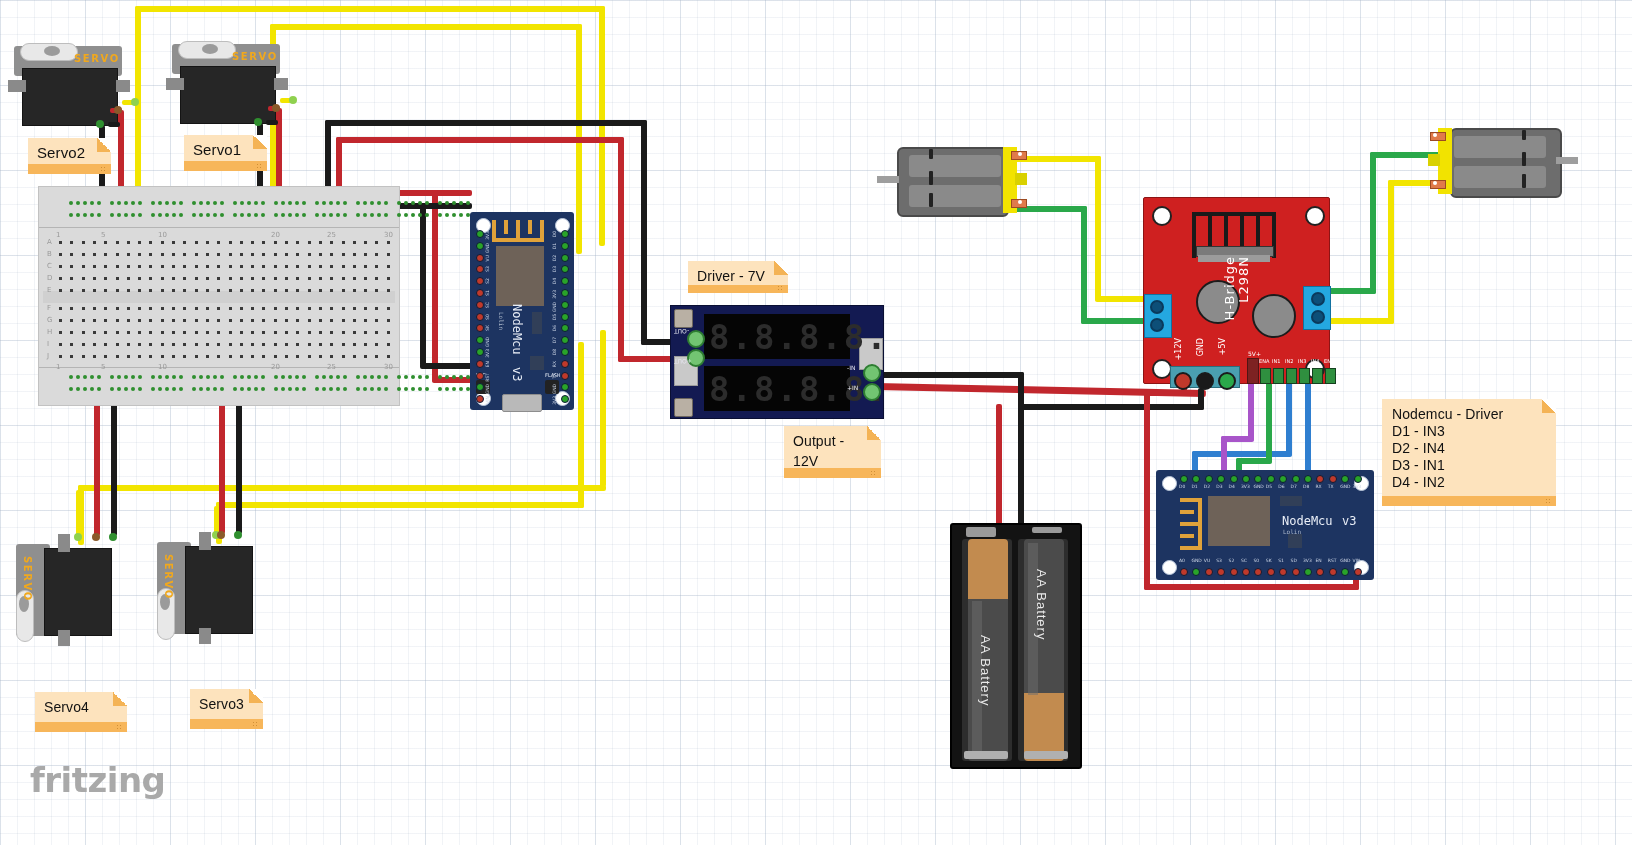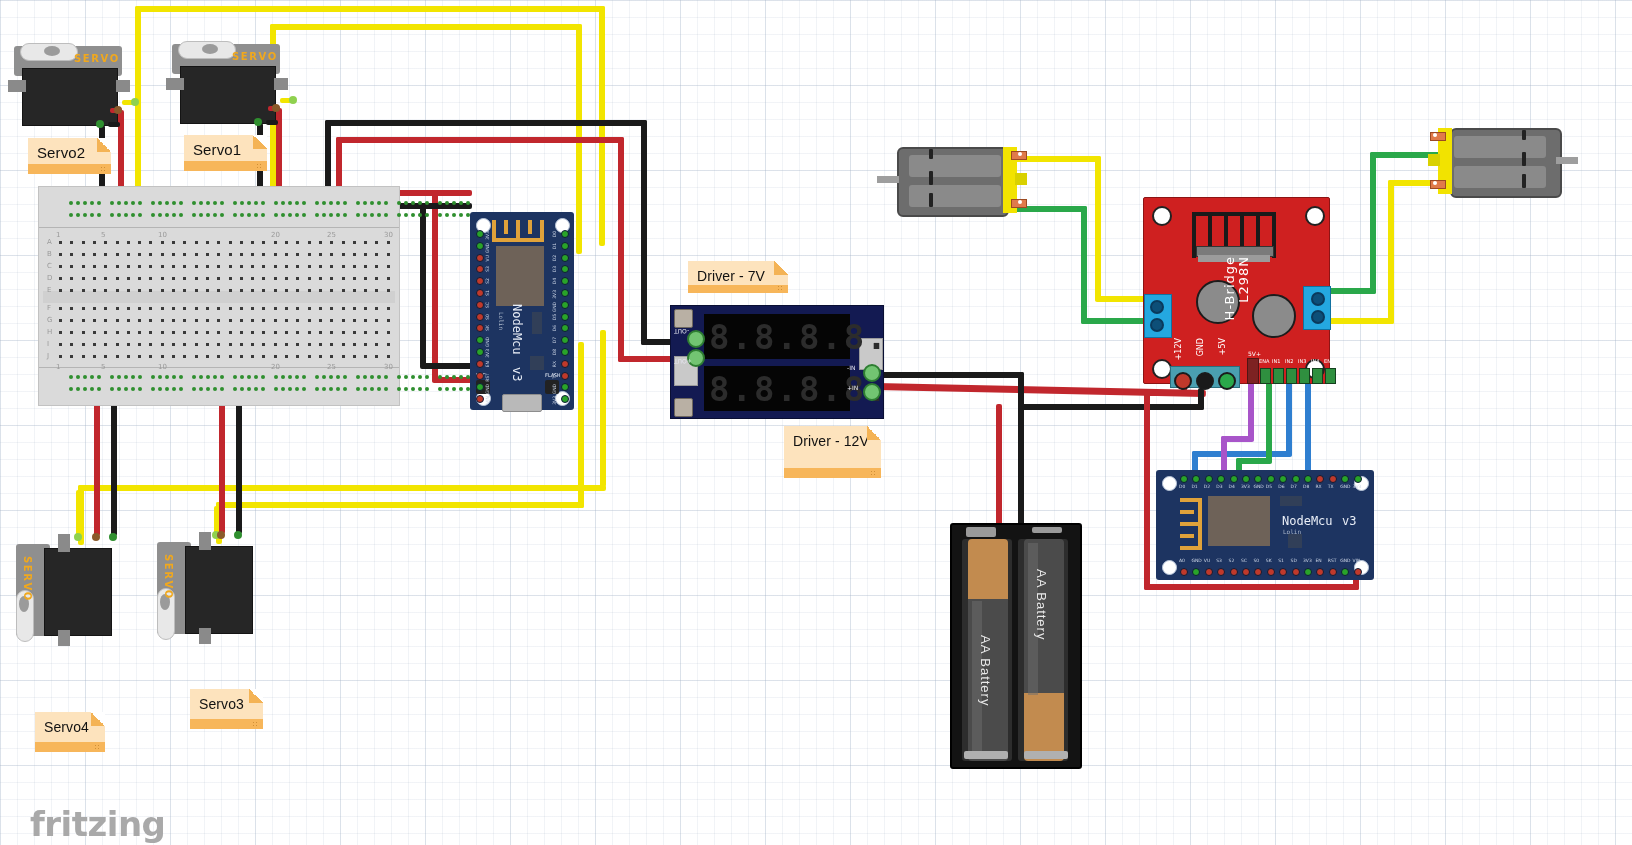--- a/index.html
+++ b/index.html
@@ -1111,36 +1111,47 @@
   </div>
   <div class="note" style="left:688px;top:261px;width:100px;height:32px;">
     <div class="fold"></div>
     <span style="font-size:14px;">Driver - 7V</span>
     <div class="bar" style="height:8px;">
         <div class="grip"></div>
       </div>
   </div>
   <div class="note" style="left:784px;top:426px;width:97px;height:52px;">
     <div class="fold"></div>
-    <span style="font-size:14px;">Driver - 12V</span>
+    <span style="font-size:14px;">Output - 12V</span>
     <div class="bar">
         <div class="grip"></div>
       </div>
   </div>
-  <div class="note" style="left:35px;top:692px;width:70px;height:40px;margin-top:20px;">
+  <div class="note" style="left:35px;top:692px;width:92px;height:40px;">
     <div class="fold"></div>
     <span style="font-size:14px;">Servo4</span>
     <div class="bar">
         <div class="grip"></div>
       </div>
   </div>
   <div class="note" style="left:190px;top:689px;width:73px;height:40px;">
     <div class="fold"></div>
     <span style="font-size:14px;">Servo3</span>
     <div class="bar">
         <div class="grip"></div>
       </div>
   </div>
 
-
-  <div class="fritz" style="left:30px;top:804px;">fritzing</div>
+  <div class="note" style="left:1382px;top:399px;width:174px;height:107px;padding:7px 10px;">
+    <div class="fold"></div>
+    <div style="font-size:14px;">Nodemcu - Driver</div>
+    <div style="font-size:14px;">D1 - IN3</div>
+    <div style="font-size:14px;">D2 - IN4</div>
+    <div style="font-size:14px;">D3 - IN1</div>
+    <div style="font-size:14px;">D4 - IN2</div>
+    <div class="bar">
+        <div class="grip"></div>
+      </div>
+  </div>
+
+  <div class="fritz" style="left:30px;top:760px;">fritzing</div>
 
 </div>
 
 </body></html>

